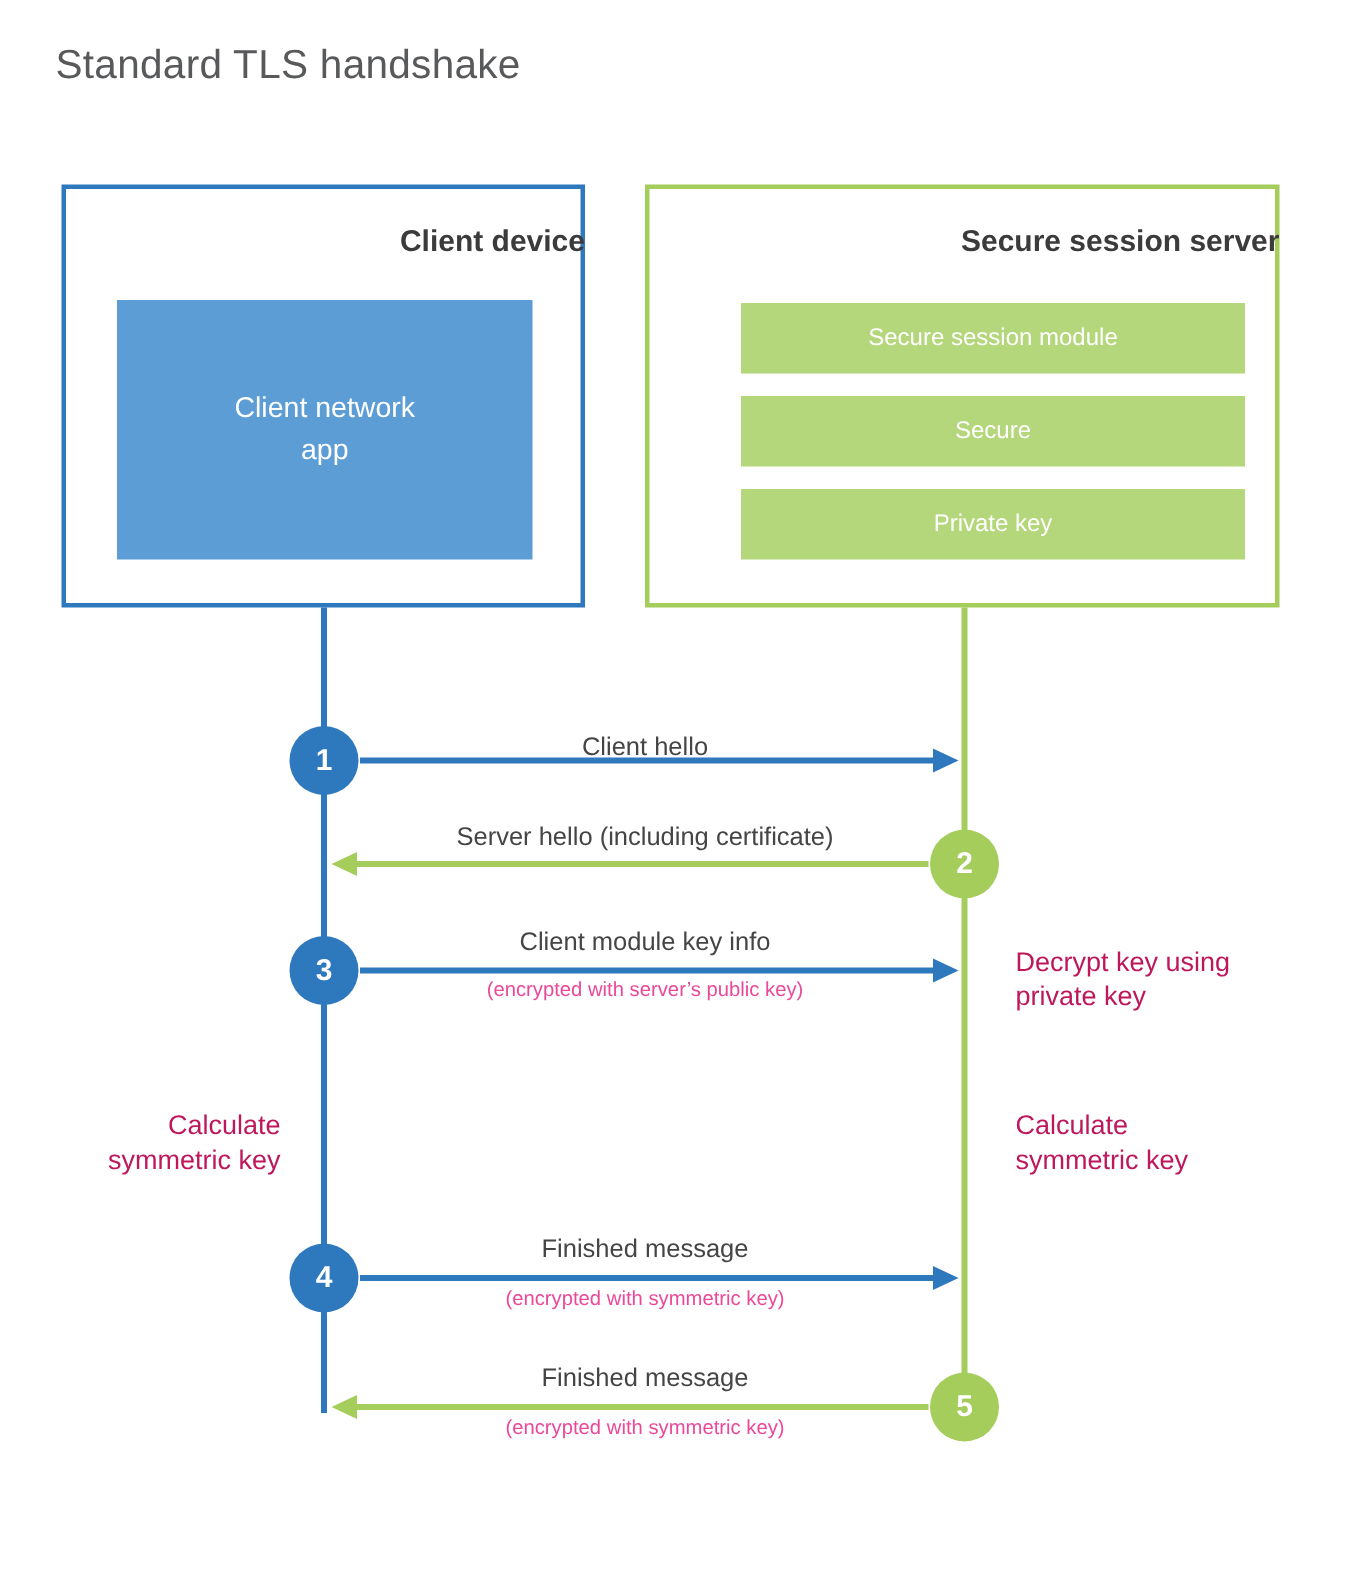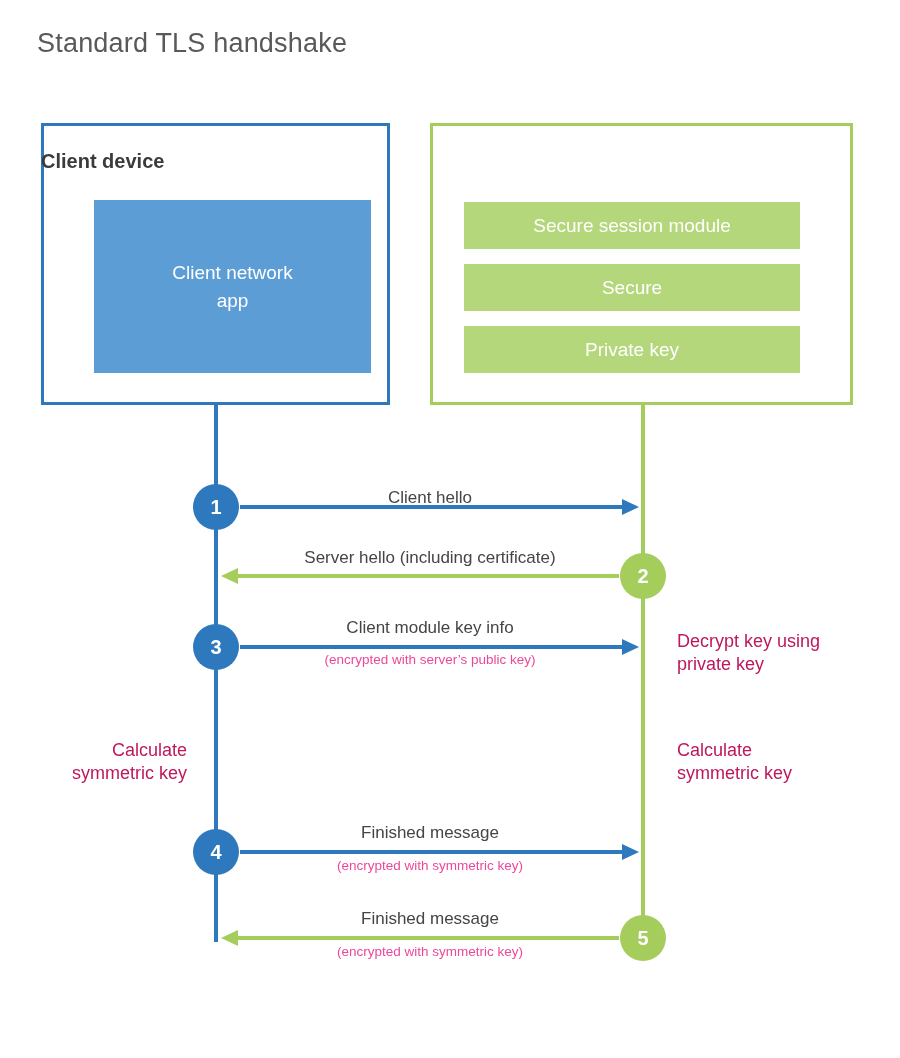--- a/index.html
+++ b/index.html
@@ -5,29 +5,29 @@
   html,body{margin:0;padding:0;background:#ffffff;}
   body{font-family:"Liberation Sans","DejaVu Sans",sans-serif;}
   .canvas{position:relative;width:892px;height:1058px;background:#ffffff;overflow:hidden;}
 
   .page-title{position:absolute;left:37px;top:28px;font-size:27px;font-weight:300;color:#58595b;letter-spacing:.2px;}
 
   
   .entity-box{position:absolute;top:123px;height:282px;background:#fff;box-sizing:border-box;}
   .client-box{left:41px;width:349px;border:3px solid #2e78bd;}
   .server-box{left:430px;width:423px;border:3px solid #a4cd5c;}
-  .entity-title{position:absolute;top:150px;font-size:20px;font-weight:bold;color:#3b3b3b;text-align:left;}
+  .entity-title{position:absolute;top:150px;font-size:20px;font-weight:bold;color:#3b3b3b;text-align:right;}
   .client-title{left:41px;width:349px;}
   .server-title{left:430px;width:423px;}
 
   .app-rect{position:absolute;left:78px;top:200px;width:277px;height:173px;background:#5d9dd6;
             display:flex;align-items:center;justify-content:center;text-align:center;
-            color:#fff;font-size:19px;line-height:1.45;margin-left:16px;}
-  .module-bar{position:absolute;left:464px;width:336px;height:47px;background:#b4d77b;
-              display:flex;align-items:center;justify-content:center;color:#fff;font-size:19px;}
+            color:#fff;font-size:19px;line-height:1.45;}
+  .module-bar{position:absolute;left:494px;width:336px;height:47px;background:#b4d77b;
+              display:flex;align-items:center;justify-content:center;color:#fff;font-size:16px;}
   .bar-1{top:202px;} .bar-2{top:264px;} .bar-3{top:326px;}
 
   
   .lifeline{position:absolute;width:4px;z-index:1;}
   .client-lifeline{left:214px;top:405px;height:537px;background:#2e78bd;}
   .server-lifeline{left:641px;top:405px;height:534px;background:#a4cd5c;}
 
   
   .shaft{position:absolute;height:4px;z-index:2;}
   .head{position:absolute;width:0;height:0;border-top:8px solid transparent;border-bottom:8px solid transparent;z-index:2;}
@@ -73,20 +73,21 @@
 <div class="canvas">
 
   <div class="page-title">Standard TLS handshake</div>
 
   <div class="entity-box client-box"></div>
   <div class="entity-title client-title">Client device</div>
   <div class="app-rect preline">Client network
 app</div>
 
   <div class="entity-box server-box"></div>
+  <div class="entity-title server-title">Secure session server</div>
   <div class="module-bar bar-1">Secure session module</div>
   <div class="module-bar bar-2">Secure</div>
   <div class="module-bar bar-3">Private key</div>
 
   <div class="lifeline client-lifeline"></div>
   <div class="lifeline server-lifeline"></div>
 
   <div class="msg-label l1">Client hello</div>
   <div class="shaft blue shaft-r a1"></div>
   <div class="head head-right h1"></div>

